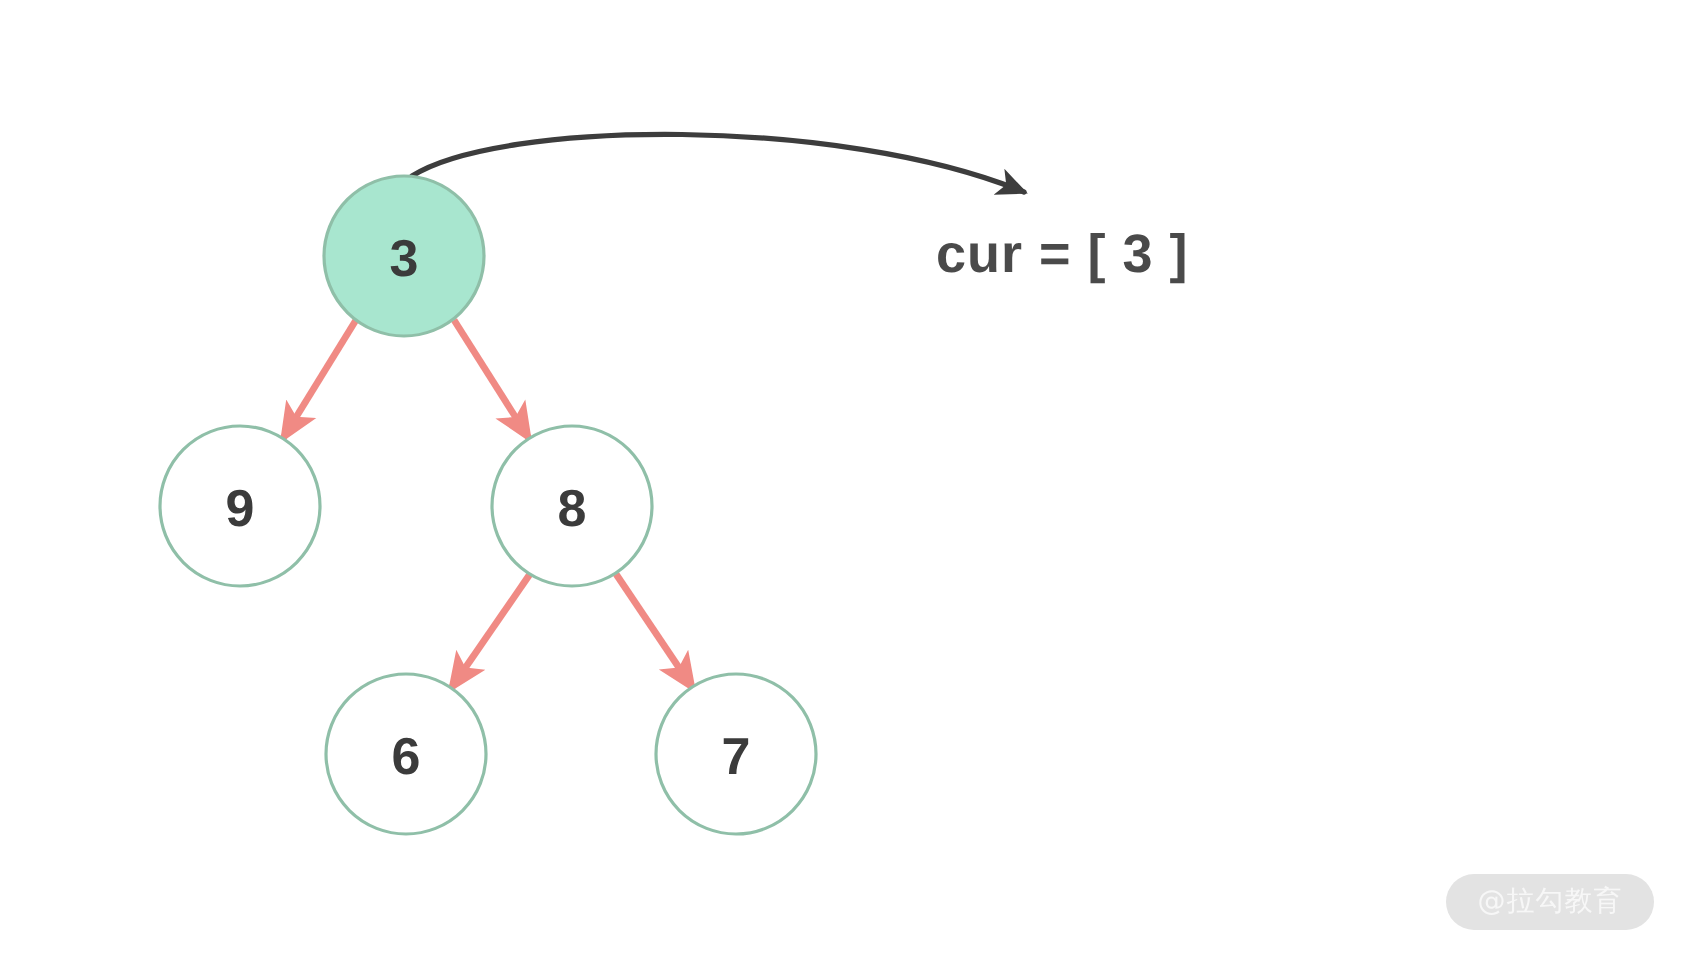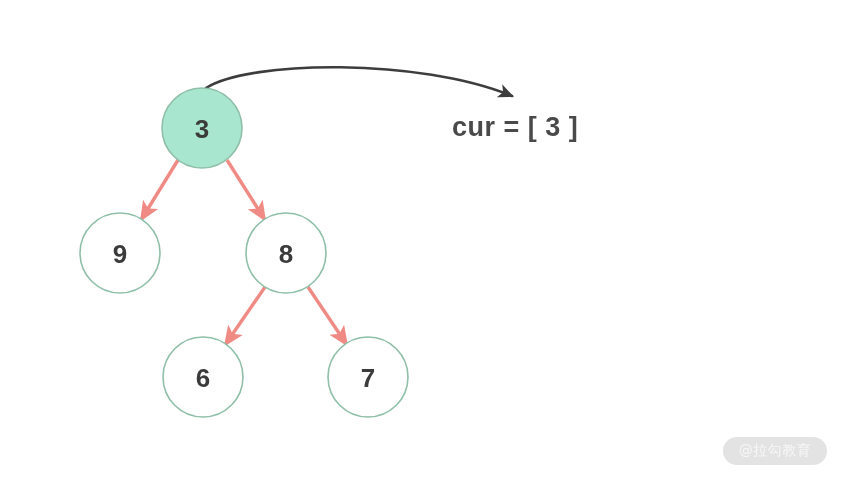--- a/index.html
+++ b/index.html
@@ -28,21 +28,21 @@
     font-family: "Liberation Sans", sans-serif;
     font-size: 26px;
     font-weight: 700;
     fill: #3b3b3b;
     dominant-baseline: central;
     text-anchor: middle;
     user-select: none;
   }
   .cur-text {
     position: absolute;
-    left: 452px;
+    left: 468px;
     top: 112px;
     font-family: "Liberation Sans", sans-serif;
     font-size: 27px;
     font-weight: 700;
     color: #4a4a4a;
     letter-spacing: 0.5px;
     white-space: nowrap;
   }
   .watermark {
     position: absolute;

